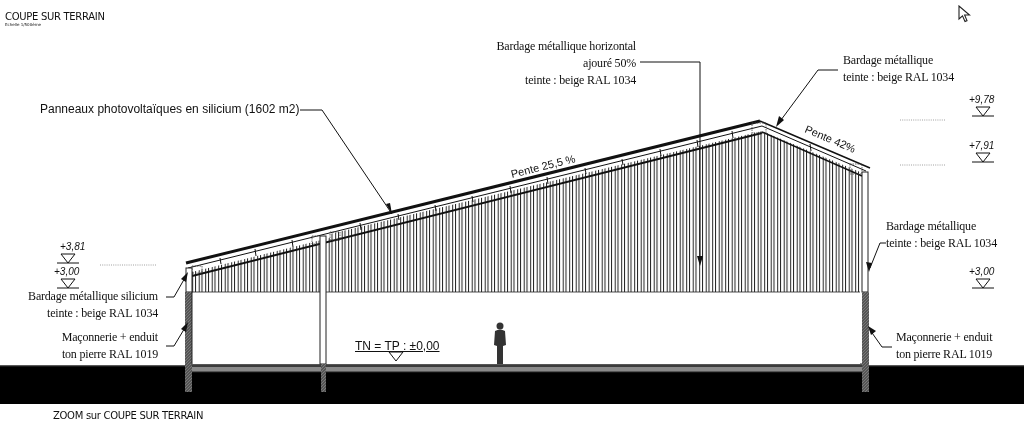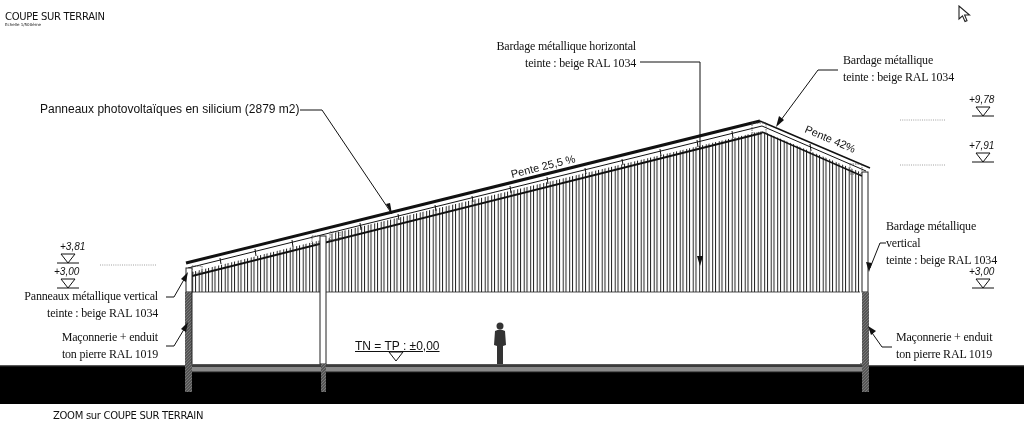--- a/index.html
+++ b/index.html
@@ -153,45 +153,45 @@
   <g stroke="#888" stroke-width="0.8" stroke-dasharray="1 1.2">
     <line x1="100" y1="265" x2="156" y2="265"></line>
     <line x1="900" y1="120" x2="946" y2="120"></line>
     <line x1="900" y1="165" x2="946" y2="165"></line>
   </g>
 
   <text x="512" y="178" transform="rotate(-14 512 178)" font-size="11" font-family="Liberation Sans, sans-serif" fill="#111">Pente 25,5 %</text>
   <text x="804" y="132" transform="rotate(23 804 132)" font-size="11" font-family="Liberation Sans, sans-serif" fill="#111">Pente 42%</text>
 </svg>
 
-<div class="abs lbl-a" style="left:40px; top:102px;">Panneaux photovoltaïques en silicium (2879 m2)</div>
+<div class="abs lbl-a" style="left:40px; top:102px;">Panneaux photovoltaïques en silicium (1602 m2)</div>
 
 <div class="abs lbl right" style="left:438px; top:38px; width:198px;">
   <div>Bardage métallique horizontal</div>
+  <div>ajouré 50%</div>
   <div>teinte : beige RAL 1034</div>
 </div>
 
 <div class="abs lbl" style="left:843px; top:52px;">
   <div>Bardage métallique</div>
   <div>teinte : beige RAL 1034</div>
 </div>
 
 <div class="abs lbl right" style="left:0px; top:288px; width:158px;">
-  <div>Panneaux métallique vertical</div>
+  <div>Bardage métallique silicium</div>
   <div>teinte : beige RAL 1034</div>
 </div>
 
 <div class="abs lbl right" style="left:0px; top:329px; width:158px;">
   <div>Maçonnerie + enduit</div>
   <div>ton pierre RAL 1019</div>
 </div>
 
 <div class="abs lbl" style="left:886px; top:218px;">
   <div>Bardage métallique</div>
-  <div>vertical</div>
   <div>teinte : beige RAL 1034</div>
 </div>
 
 <div class="abs lbl" style="left:896px; top:329px;">
   <div>Maçonnerie + enduit</div>
   <div>ton pierre RAL 1019</div>
 </div>
 
 <div class="abs lbl-a" style="left:355px; top:339px;text-decoration:underline;">TN = TP : ±0,00</div>
 

